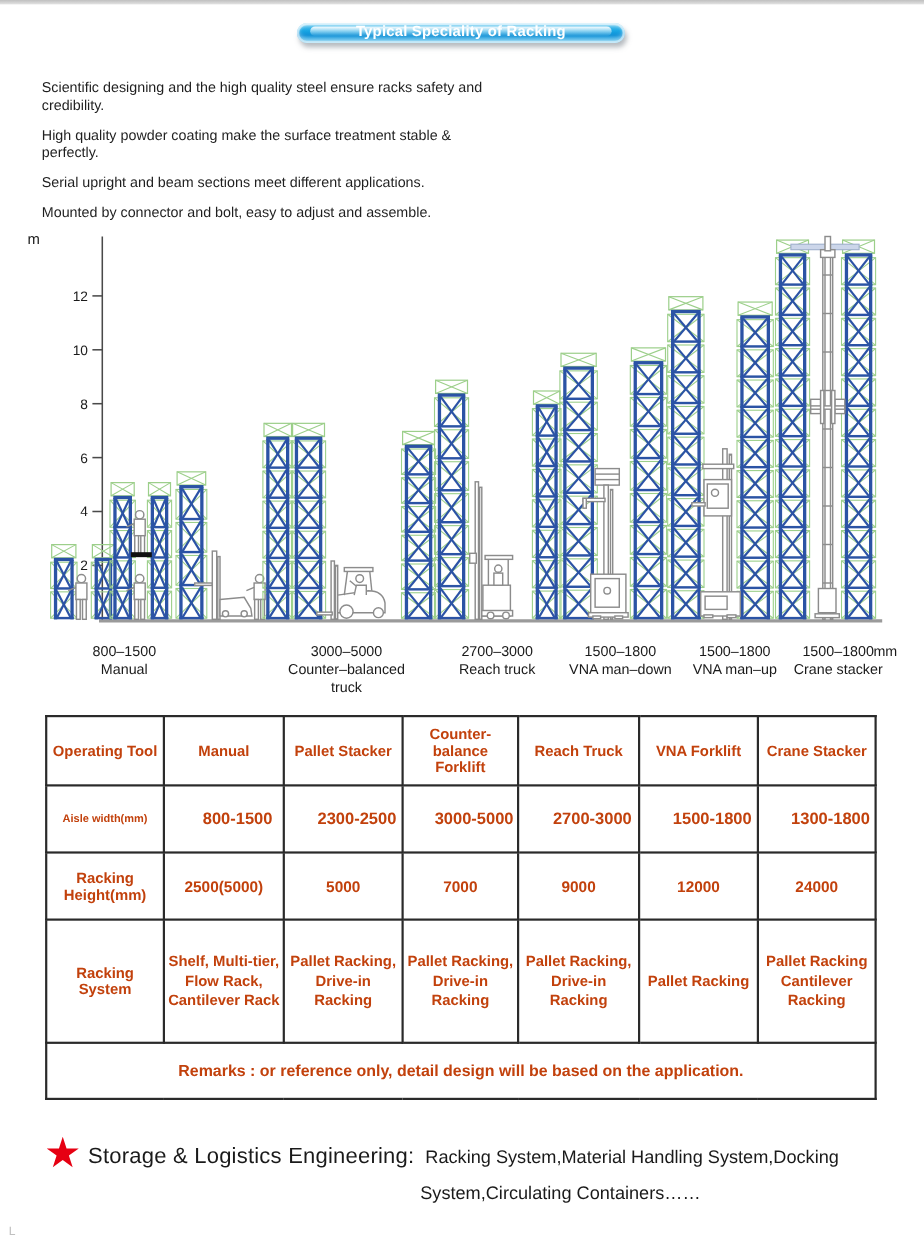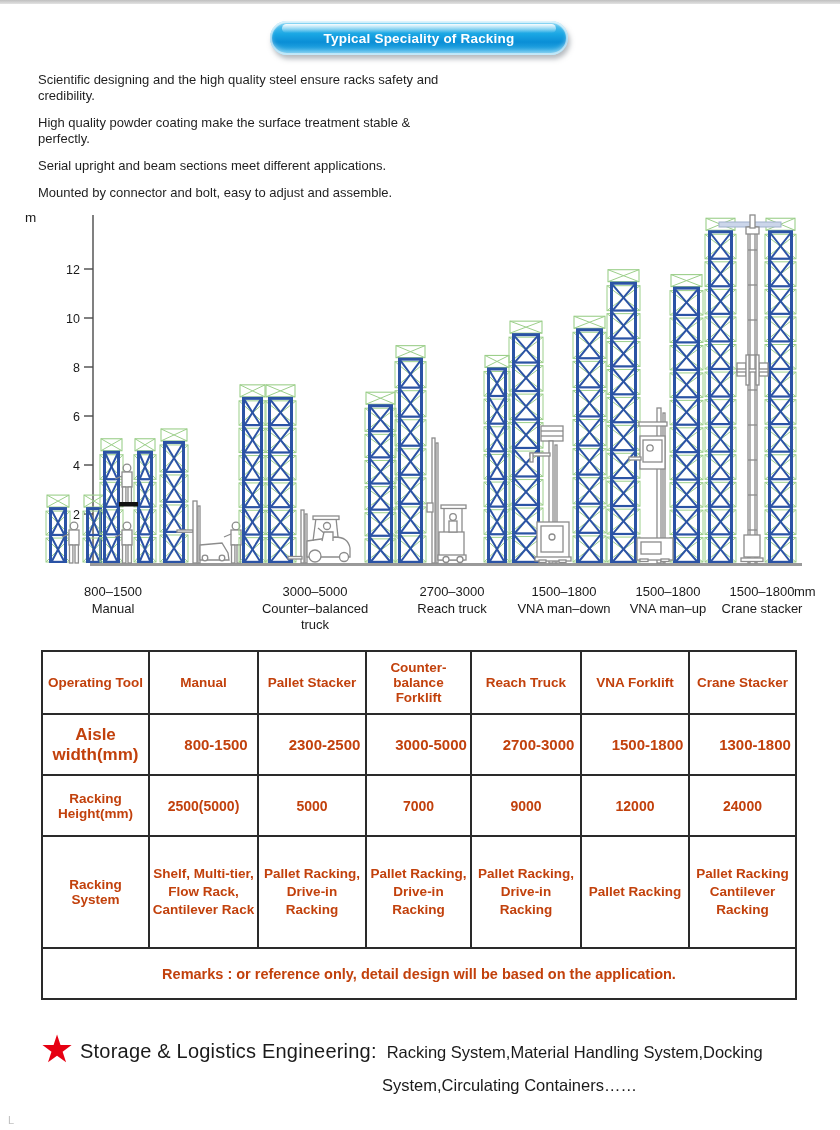--- a/index.html
+++ b/index.html
@@ -1,47 +1,47 @@
 <!DOCTYPE html>
 <html><head>
 <meta charset="utf-8">
 <style>
   html,body{margin:0;padding:0;background:#fff;}
   .page{position:relative;width:840px;height:1130px;background:#fff;overflow:hidden;
         font-family:"Liberation Sans","DejaVu Sans",sans-serif;color:#1a1a1a;}
   .topstrip{position:absolute;left:0;top:0;width:840px;height:4px;
         background:linear-gradient(180deg,#bfbfbf,#e3e3e3);}
   
-  .banner{position:absolute;left:270px;top:21px;width:298px;height:34px;border-radius:17px;
+  .banner{position:absolute;left:270px;top:21px;width:298px;height:18px;border-radius:17px;
         background:linear-gradient(180deg,#6ecdf1 0%,#1aa7e4 38%,#0a8ed6 62%,#36b5ea 100%);
         box-shadow:2px 4px 5px rgba(110,120,130,.5),
                    inset 0 0 0 2px rgba(255,255,255,.45),
                    inset 0 -4px 5px rgba(255,255,255,.5),
                    inset 0 2px 3px rgba(255,255,255,.7);
-        display:flex;align-items:center;justify-content:center;}
+        display:flex;align-items:flex-start;justify-content:center;}
   .banner::before{content:"";position:absolute;left:12px;top:3px;right:12px;height:9px;border-radius:9px;
         background:linear-gradient(180deg,rgba(255,255,255,.95),rgba(255,255,255,0));pointer-events:none;}
   .banner span{position:relative;color:#fff;font-weight:bold;font-size:13.5px;letter-spacing:.2px;}
   .bullets{position:absolute;left:38px;top:72px;width:402px;font-size:13px;line-height:16px;color:#1f1f1f;}
   .bullets p{margin:0 0 11px 0;}
   
   #rack-svg{position:absolute;left:0;top:205px;width:840px;height:385px;}
   .m-unit{position:absolute;left:25px;top:210px;font-size:13.5px;}
   #diagram-labels{position:absolute;left:0;top:584px;width:840px;height:56px;font-size:13px;line-height:16.5px;}
   .dlabel{position:absolute;top:0;width:150px;text-align:center;white-space:pre-line;}
   .mm-unit{position:absolute;left:794px;top:0;font-size:13px;}
   
   table.spec{position:absolute;left:41px;top:650px;width:754px;border-collapse:collapse;table-layout:fixed;}
   table.spec th,table.spec td{border:2px solid #2a2a2a;text-align:center;vertical-align:middle;
         white-space:pre-line;padding:2px;font-weight:bold;color:#c2410c;}
   tr.r-head{height:63px;}  tr.r-aisle{height:61px;}  tr.r-height{height:61px;}
   tr.r-sys{height:112px;}  tr.r-rem{height:51px;}
   tr.r-head th{font-size:13.5px;}
   td.lbl{font-size:13.5px;}
-  td.lbl-sm{font-size:17px;}
+  td.lbl-sm{font-size:10px;}
   tr.r-aisle td.val{font-size:15px;padding-left:27px;}
   tr.r-height td.val{font-size:14px;text-align:center;}
   tr.r-sys td.val{font-size:13.5px;line-height:18px;}
   td.remarks{text-align:left;font-size:14.5px;padding-left:14px;border-radius:21px;}
   
   .footer{position:absolute;left:40px;top:1030px;width:770px;display:flex;align-items:baseline;}
   .star{color:#e60012;font-size:38px;line-height:30px;margin-right:6px;position:relative;top:4px;}
   .f-head{font-size:20px;letter-spacing:.2px;margin-right:10px;white-space:nowrap;}
   .f-line1{font-size:16.5px;white-space:nowrap;}
   .f-line2{position:absolute;left:382px;top:1076px;font-size:16.5px;}

